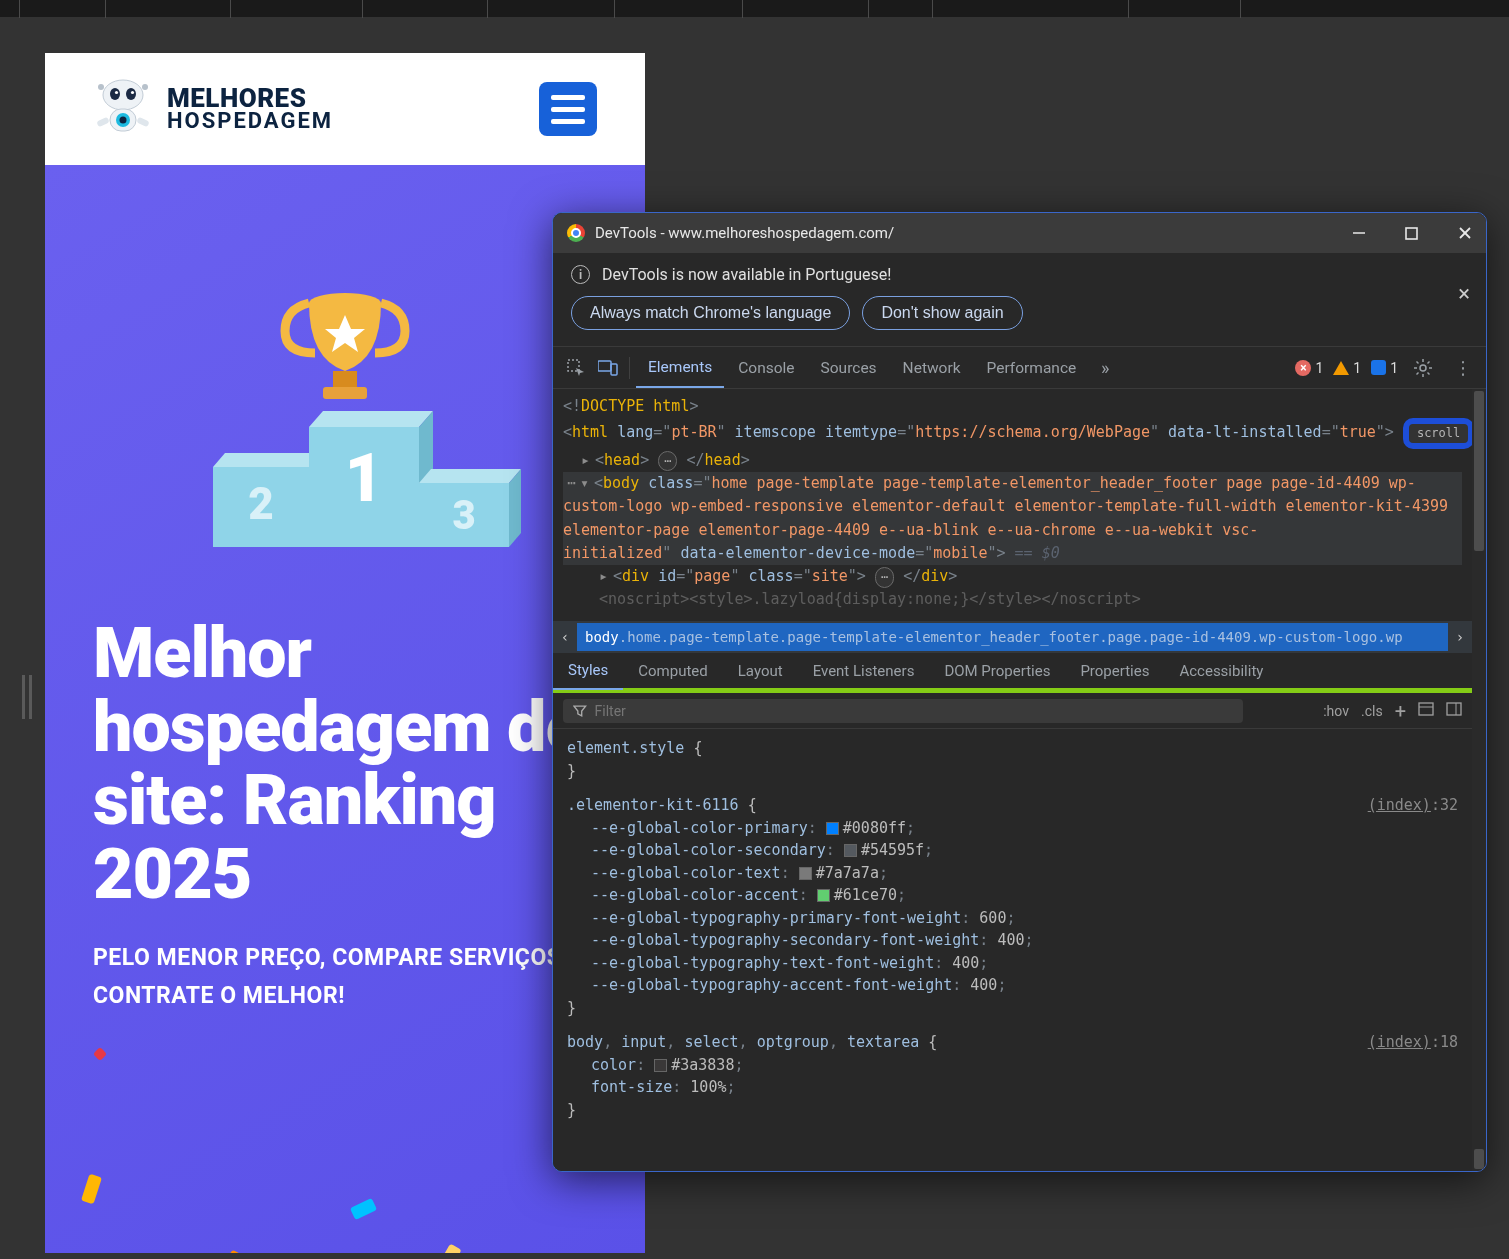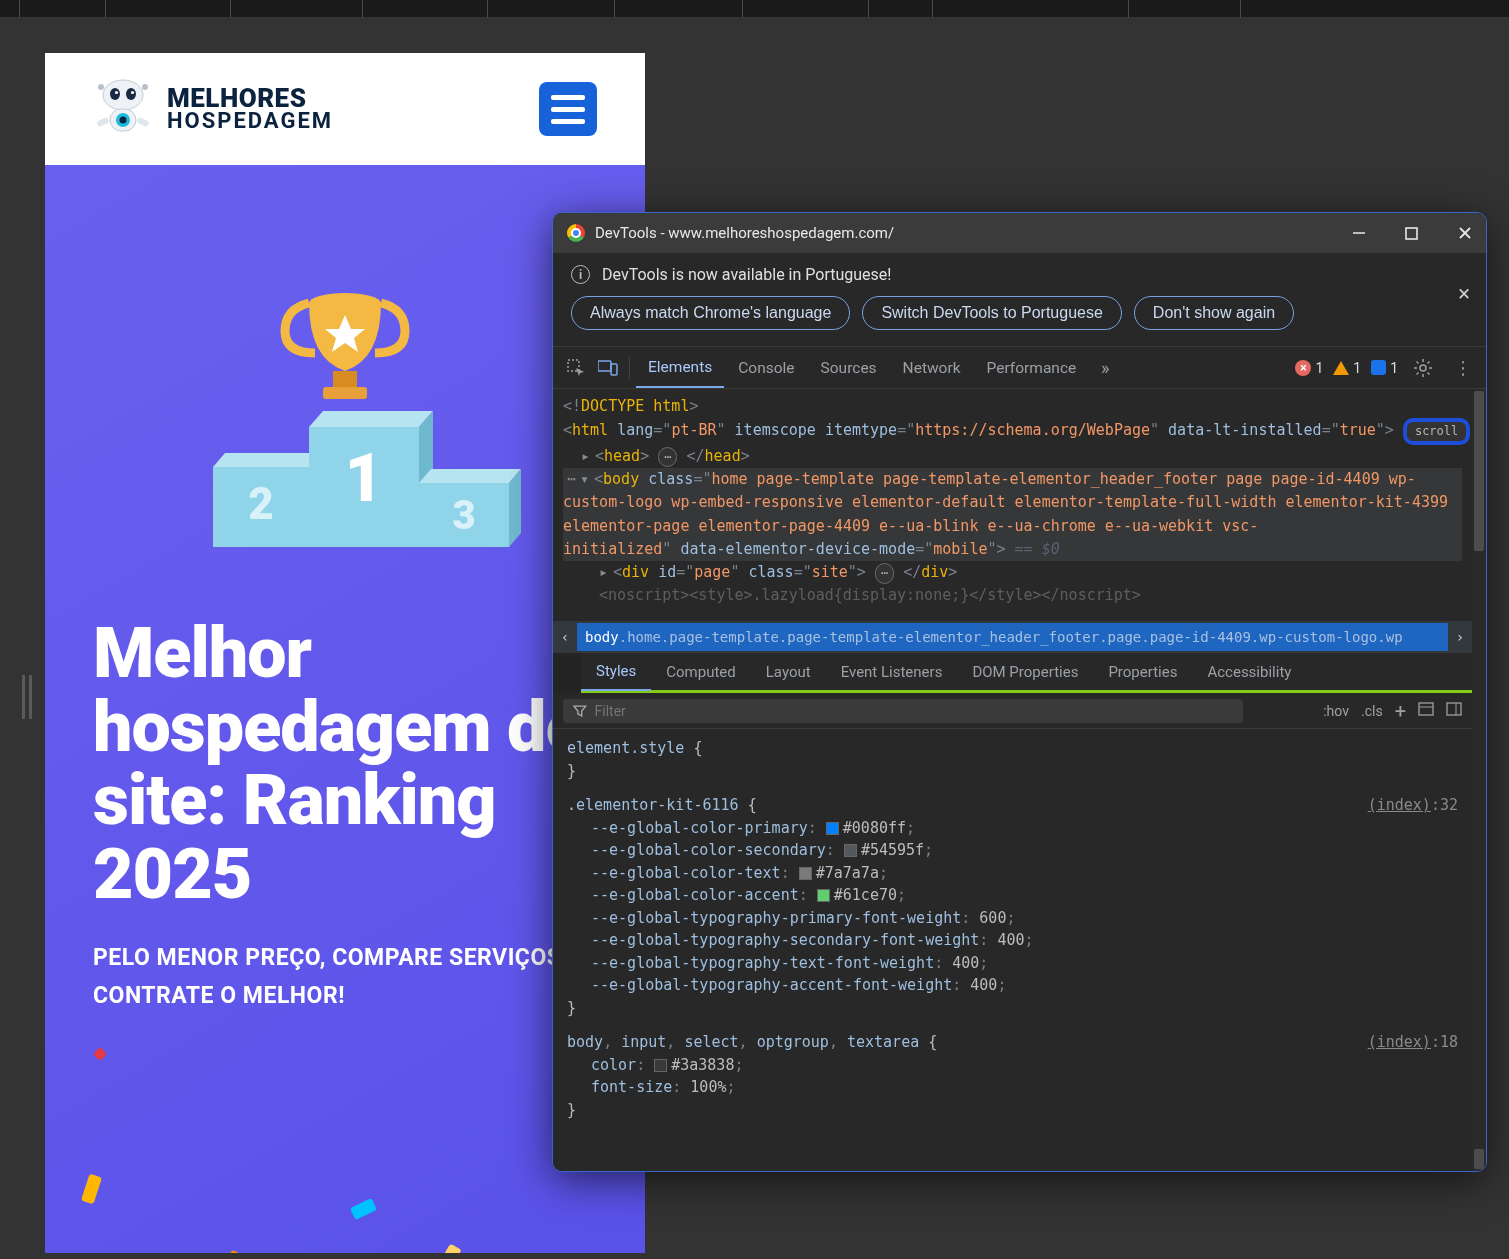--- a/index.html
+++ b/index.html
@@ -68,34 +68,34 @@
 .dt-scroll { width: 14px; background: #2a2a2a; display: flex; flex-direction: column; }
 .scroll-thumb { background: #4d4d4d; margin: 2px; border-radius: 2px; }
 
 .elements-panel { font-family: Menlo, Consolas, monospace; font-size: 15px; line-height: 1.55; padding: 6px 10px; background: #282828; overflow: hidden; height: 232px; }
 .tok-tag { color: #eab308; }
 .tok-attr { color: #9fbfe0; }
 .tok-str { color: #f29766; }
 .tok-punc { color: #79828b; }
 .tok-dim { color: #8a8a8a; }
 .tok-sel { color: #5b6370; font-style: italic; }
-.scrollpill { display: inline-block; border: 4px solid #1d4ed8; border-radius: 10px; padding: 0 8px; font-size: 12px; color: #b5b5b5; background: #333; }
+.scrollpill { display: inline-block; border: 6px solid #1d4ed8; border-radius: 10px; padding: 0 8px; font-size: 12px; color: #b5b5b5; background: #333; }
 .dotpill { display: inline-block; border: 1px solid #6a6a6a; border-radius: 10px; padding: 0 5px; font-size: 12px; color: #b5b5b5; background: #333; }
 .row { white-space: nowrap; }
 .row .tw { display: inline-block; width: 14px; color: #8c8c8c; cursor: pointer; }
 .row.selected { background: #353739; }
 .indent1 { padding-left: 18px; }
 .indent2 { padding-left: 36px; }
 
 .breadcrumb-bar { height: 32px; background: #33383d; display: flex; align-items: center; font-family: Menlo, Consolas, monospace; font-size: 14px; color: #bbb; overflow: hidden; }
 .bc-chev { width: 24px; text-align: center; color: #ccc; cursor: pointer; }
 .bc-sel { background: #1f66c1; color: #fff; padding: 6px 8px; white-space: nowrap; overflow: hidden; flex: 1; }
 .bc-muted { color: #a8c0e0; }
 
-.subtabs { height: 40px; display: flex; align-items: center; border-bottom: 3px solid #84cc16; background: #282828; margin-left: 28px; }
+.subtabs { height: 40px; display: flex; align-items: center; border-bottom: 5px solid #84cc16; background: #282828; }
 .subtab { padding: 9px 15px; font-size: 15px; color: #9aa0a6; cursor: pointer; }
 .subtab.active { color: #a8c7fa; border-bottom: 2px solid #7aa7e8; }
 
 .filter-row { height: 36px; display: flex; align-items: center; gap: 8px; padding: 0 10px; border-bottom: 1px solid #3a3a3a; background: #282828; }
 .filter-input { flex: 1; display: flex; align-items: center; gap: 8px; background: #3a3a3a; border-radius: 4px; padding: 4px 10px; max-width: 680px; }
 .filter-input input { background: transparent; border: none; color: #ccc; font-size: 14px; outline: none; width: 100%; font-family: inherit; }
 .filter-tools { margin-left: auto; display: flex; gap: 12px; color: #a0a0a0; font-size: 14px; align-items: center; }
 
 .styles-panel { font-family: Menlo, Consolas, monospace; font-size: 15px; line-height: 1.5; padding: 8px 14px; background: #282828; flex: 1; overflow: hidden; }
 .rule { margin-bottom: 12px; }
@@ -235,21 +235,20 @@
     </div>
 
     <div class="dt-infobar">
       <div class="info-row1">
         <span class="info-icon">i</span>
         <span class="info-text">DevTools is now available in Portuguese!</span>
       </div>
       <span class="info-close">×</span>
       <div class="info-pills">
         <button class="pill">Always match Chrome's language</button>
-        <button class="pill">Switch DevTools to Portuguese</button>
         <button class="pill">Don't show again</button>
       </div>
     </div>
 
     <div class="dt-toolbar">
       <span class="tool-ico">
         <svg width="18" height="18" viewBox="0 0 18 18">
             <rect x="1" y="1" width="11" height="11" fill="none" stroke="#9aa0a6" stroke-width="1.5" stroke-dasharray="2 2"></rect>
             <path d="M9 9 L17 13 L13 14 L12 17 Z" fill="#9aa0a6"></path>
           </svg>

